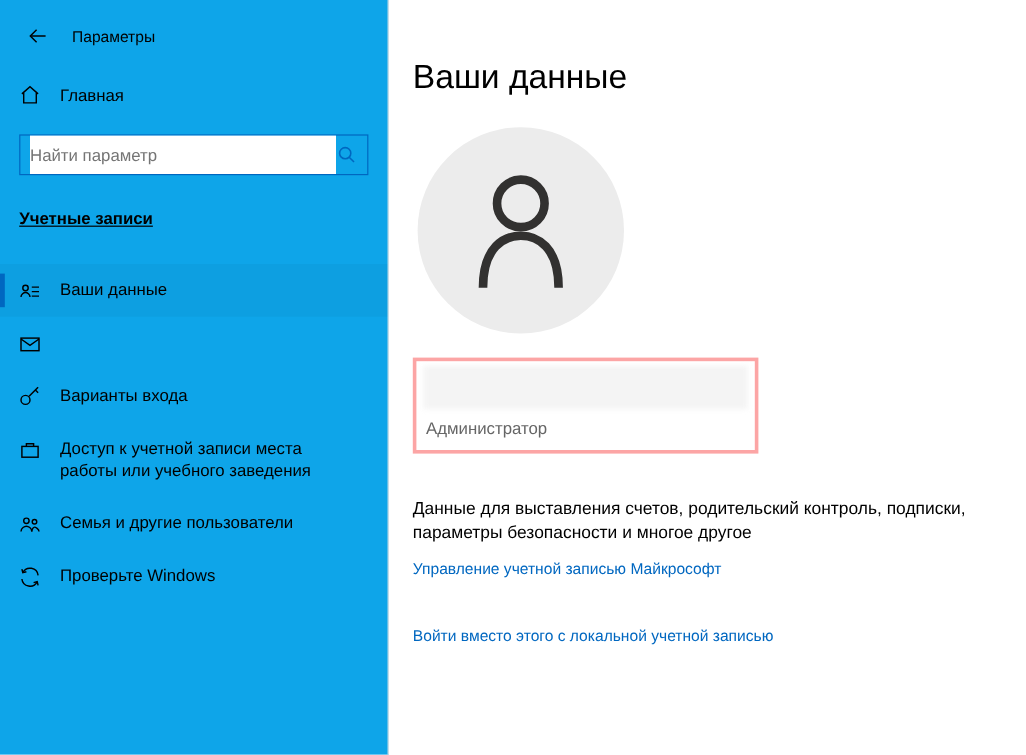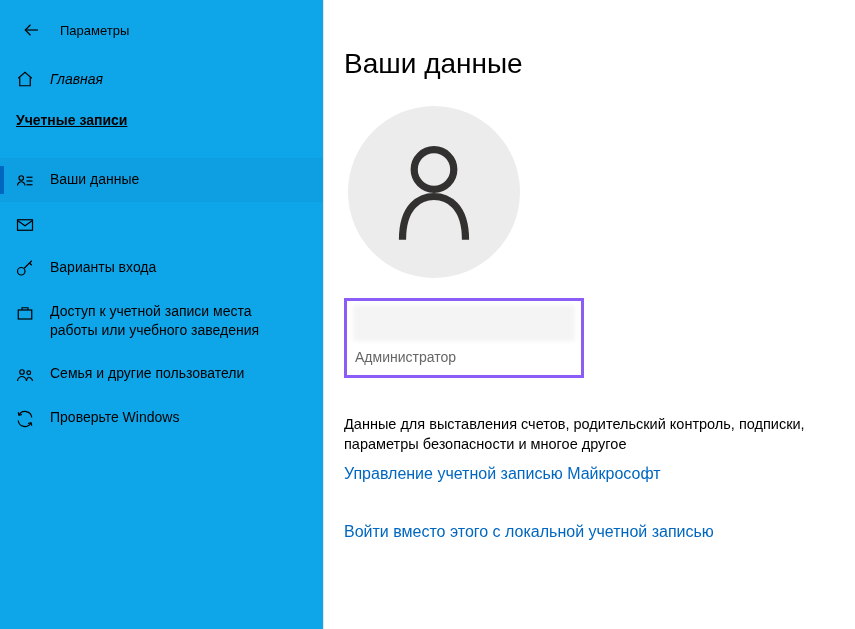--- a/index.html
+++ b/index.html
@@ -24,21 +24,21 @@
     display: flex;
     align-items: center;
     padding-left: 16px;
     height: 32px;
     margin-bottom: 18px;
   }
   .back-btn { width: 32px; height: 32px; display:flex; align-items:center; justify-content:center; }
   .back-btn svg { width: 18px; height: 18px; }
   .win-title { margin-left: 12px; font-size: 13px; }
   .home-row {
-    display:flex; align-items:center; padding: 6px 16px; margin-bottom: 18px; font-size:14px;font-style:italic;
+    display:flex; align-items:center; padding: 6px 16px; margin-bottom: 18px; font-size:14px;
   }
   .home-row .icon { width: 22px; display:flex; align-items:center; }
   .home-row .label { margin-left: 12px; }
   .search-box {
     margin: 0 16px 28px 16px;
     height: 34px;
     border: 1px solid #0067c0;
     display:flex; align-items:center;
     padding: 0 8px;
   }
@@ -76,37 +76,37 @@
   .page-title { font-size: 28px; font-weight: 400; margin-bottom: 26px; }
   .avatar-wrap { margin-bottom: 20px; margin-left: 4px; }
   .avatar {
     width: 172px; height: 172px; border-radius: 50%;
     background: #ececec;
     display:flex; align-items:center; justify-content:center;
   }
   .avatar svg { width: 90px; height: 100px; }
 
   .name-box {
-    border: 3px solid #8b5cf6;
-    width: 240px;
+    border: 3px solid #fca5a5;
+    width: 288px;
     padding: 4px 6px 10px 6px;
     margin-bottom: 28px;
     position: relative;
   }
   .name-blur {
     height: 36px;
     background: #f4f4f4;
     filter: blur(2px);
     margin-bottom: 8px;
   }
   .name-role { color: #666; font-size: 14px; padding-left: 2px;}
 
   .info-block { margin-bottom: 26px; max-width: 470px; }
   .info-text { color: #000; font-size: 14.5px; line-height: 1.4; margin-bottom: 10px; margin-top: 36px;}
-  .link { color: #0067c0; font-size: 16px; display:inline-block;}
+  .link { color: #0067c0; font-size: 13px; display:inline-block;}
 
   .bottom-link { margin-top: 40px; }
 </style>
 </head>
 <body>
 
 <div class="sidebar">
   <div class="titlebar">
     <div class="back-btn">
       <svg viewBox="0 0 24 24" fill="none" stroke="#000" stroke-width="1.6">
@@ -120,20 +120,29 @@
   <div class="home-row">
     <span class="icon">
       <svg width="18" height="18" viewBox="0 0 24 24" fill="none" stroke="#000" stroke-width="1.6">
         <path d="M3 11 L12 3 L21 11"></path>
           <path d="M5 10 V21 H19 V10"></path>
       </svg>
     </span>
     <span class="label">Главная</span>
   </div>
 
+  <div class="search-box">
+    <input type="text" placeholder="Найти параметр" style="">
+    <span class="icon">
+      <svg width="16" height="16" viewBox="0 0 24 24" fill="none" stroke="#0067c0" stroke-width="2">
+        <circle cx="10" cy="10" r="7"></circle>
+          <line x1="21" y1="21" x2="15" y2="15"></line>
+      </svg>
+    </span>
+  </div>
 
   <div class="section-header">Учетные записи</div>
 
   <div class="nav-item active">
     <span class="icon">
       <svg width="18" height="18" viewBox="0 0 24 24" fill="none" stroke="#000" stroke-width="1.6">
         <circle cx="7" cy="8" r="3"></circle>
           <path d="M2 18c0-3 3-5 5-5s5 2 5 5"></path>
           <line x1="14" y1="7" x2="22" y2="7"></line>
           <line x1="14" y1="12" x2="22" y2="12"></line>

